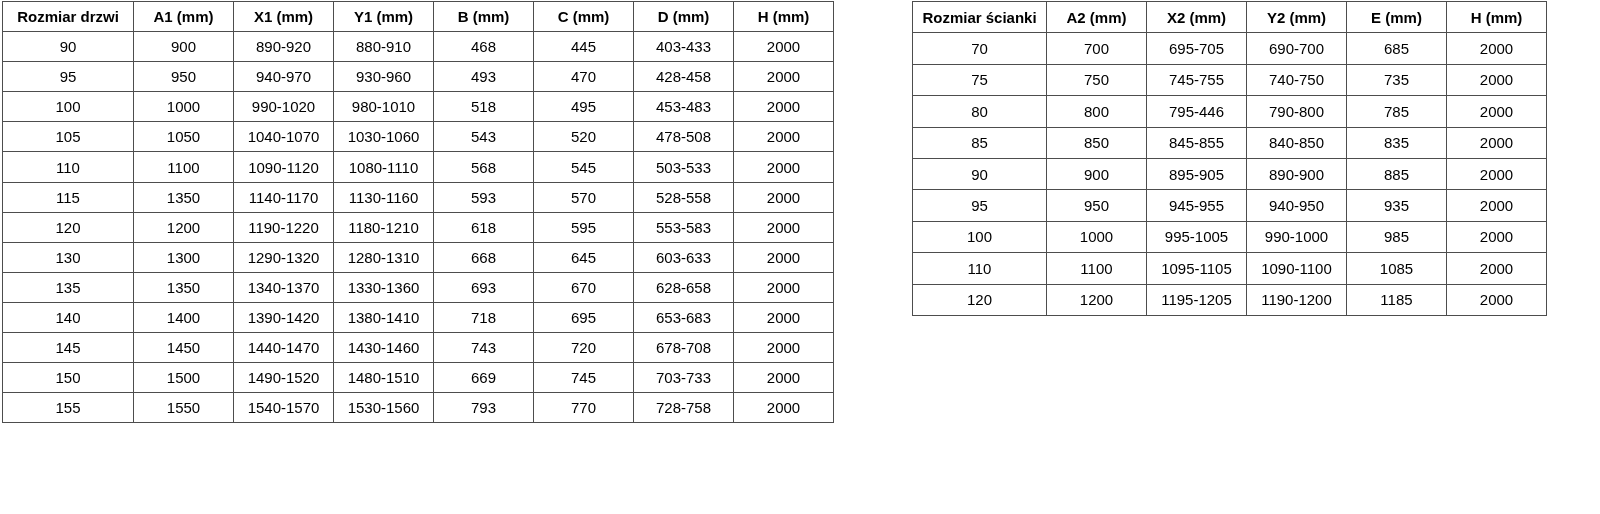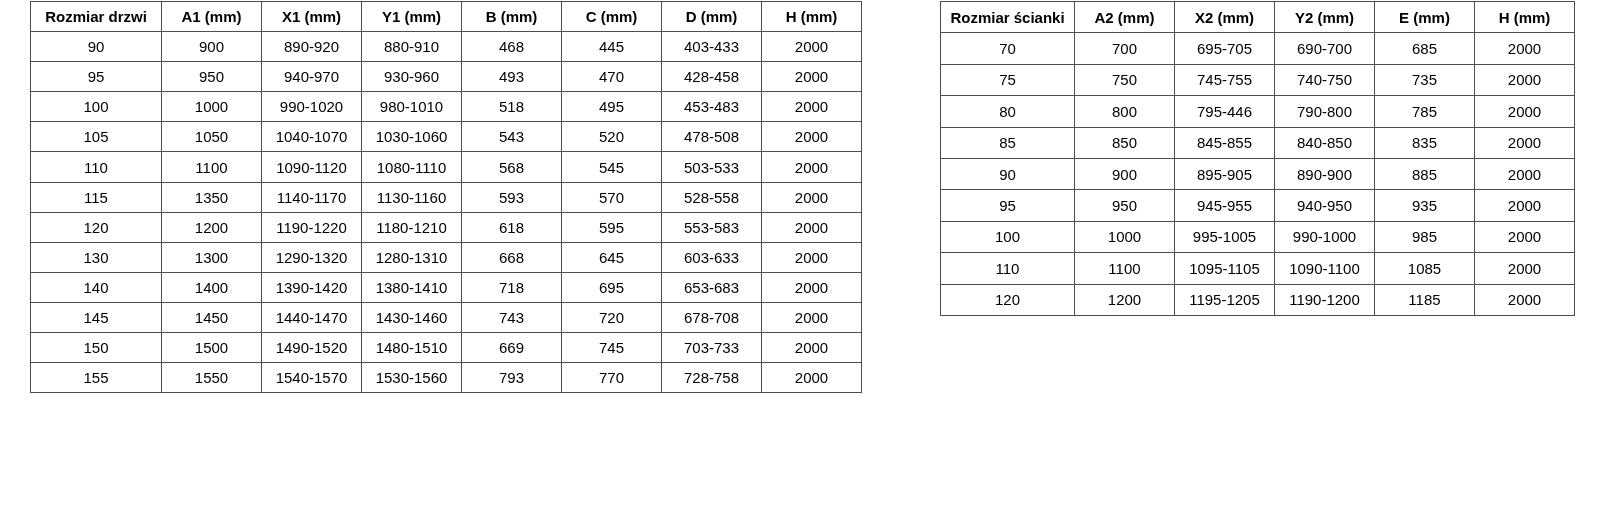--- a/index.html
+++ b/index.html
@@ -11,21 +11,20 @@
     background: #ffffff;
     font-family: "Liberation Sans", sans-serif;
     color: #000000;
     overflow: hidden;
   }
   table.spec {
     position: absolute;
     border-collapse: collapse;
     table-layout: fixed;
     background: #ffffff;
-    margin-left: 28px;
   }
   table.spec th, table.spec td {
     border: 1px solid #4d4d4d;
     text-align: center;
     vertical-align: middle;
     font-size: 15px;
     padding: 0 2px;
     overflow: hidden;
     white-space: nowrap;
   }
@@ -145,20 +144,30 @@
           <td>130</td>
           <td>1300</td>
           <td>1290-1320</td>
           <td>1280-1310</td>
           <td>668</td>
           <td>645</td>
           <td>603-633</td>
           <td>2000</td>
         </tr>
         <tr>
+          <td>135</td>
+          <td>1350</td>
+          <td>1340-1370</td>
+          <td>1330-1360</td>
+          <td>693</td>
+          <td>670</td>
+          <td>628-658</td>
+          <td>2000</td>
+        </tr>
+        <tr>
           <td>140</td>
           <td>1400</td>
           <td>1390-1420</td>
           <td>1380-1410</td>
           <td>718</td>
           <td>695</td>
           <td>653-683</td>
           <td>2000</td>
         </tr>
         <tr>

